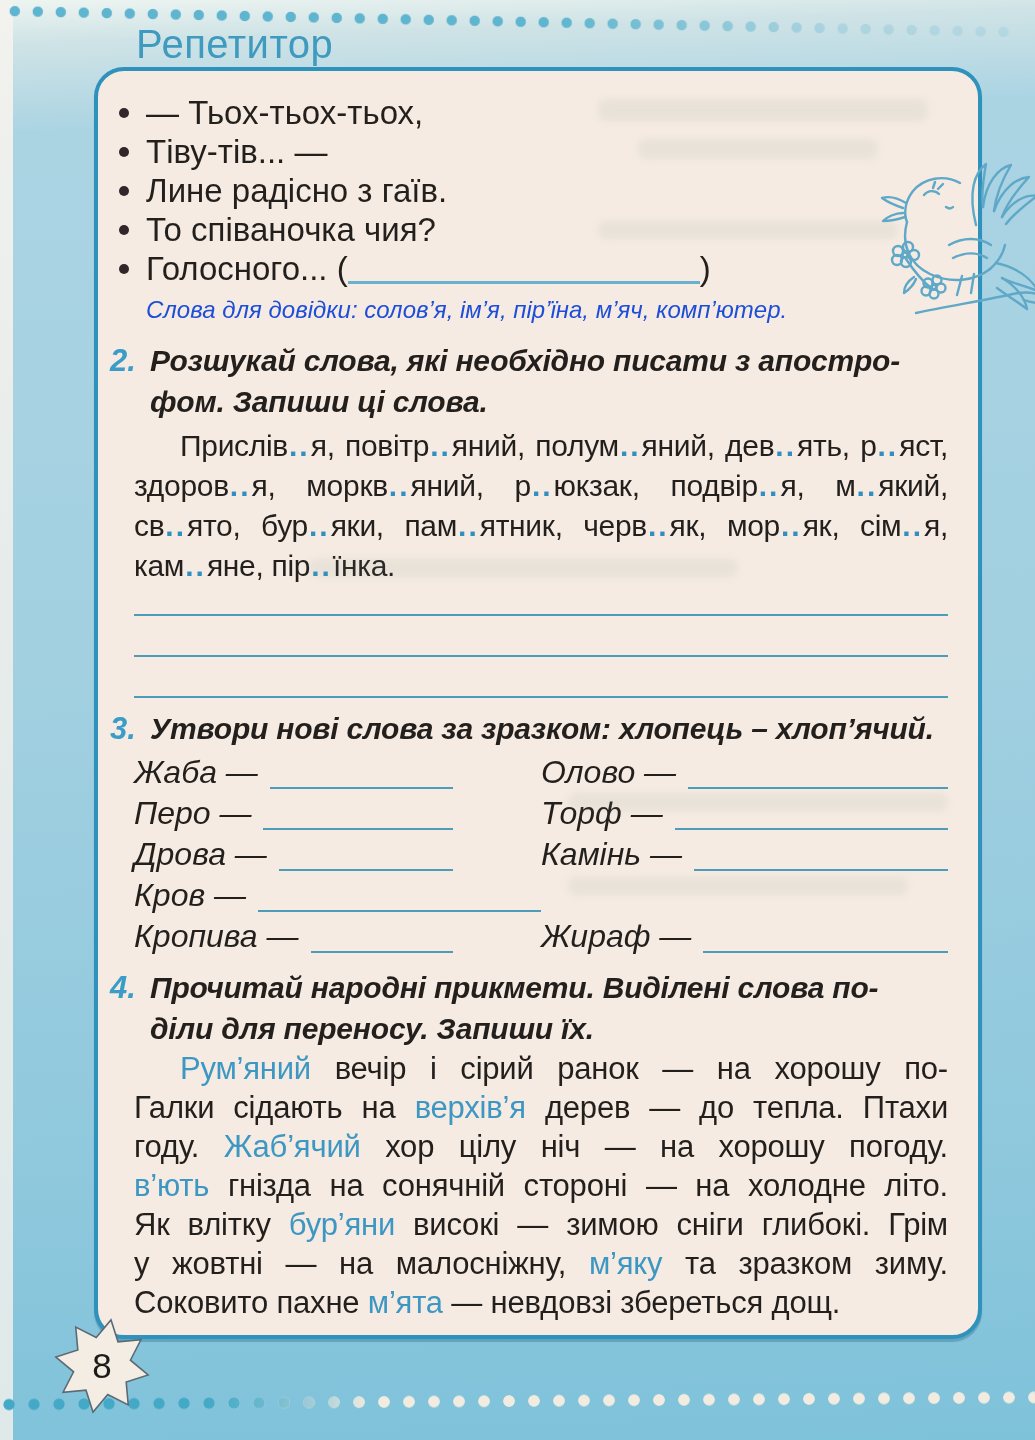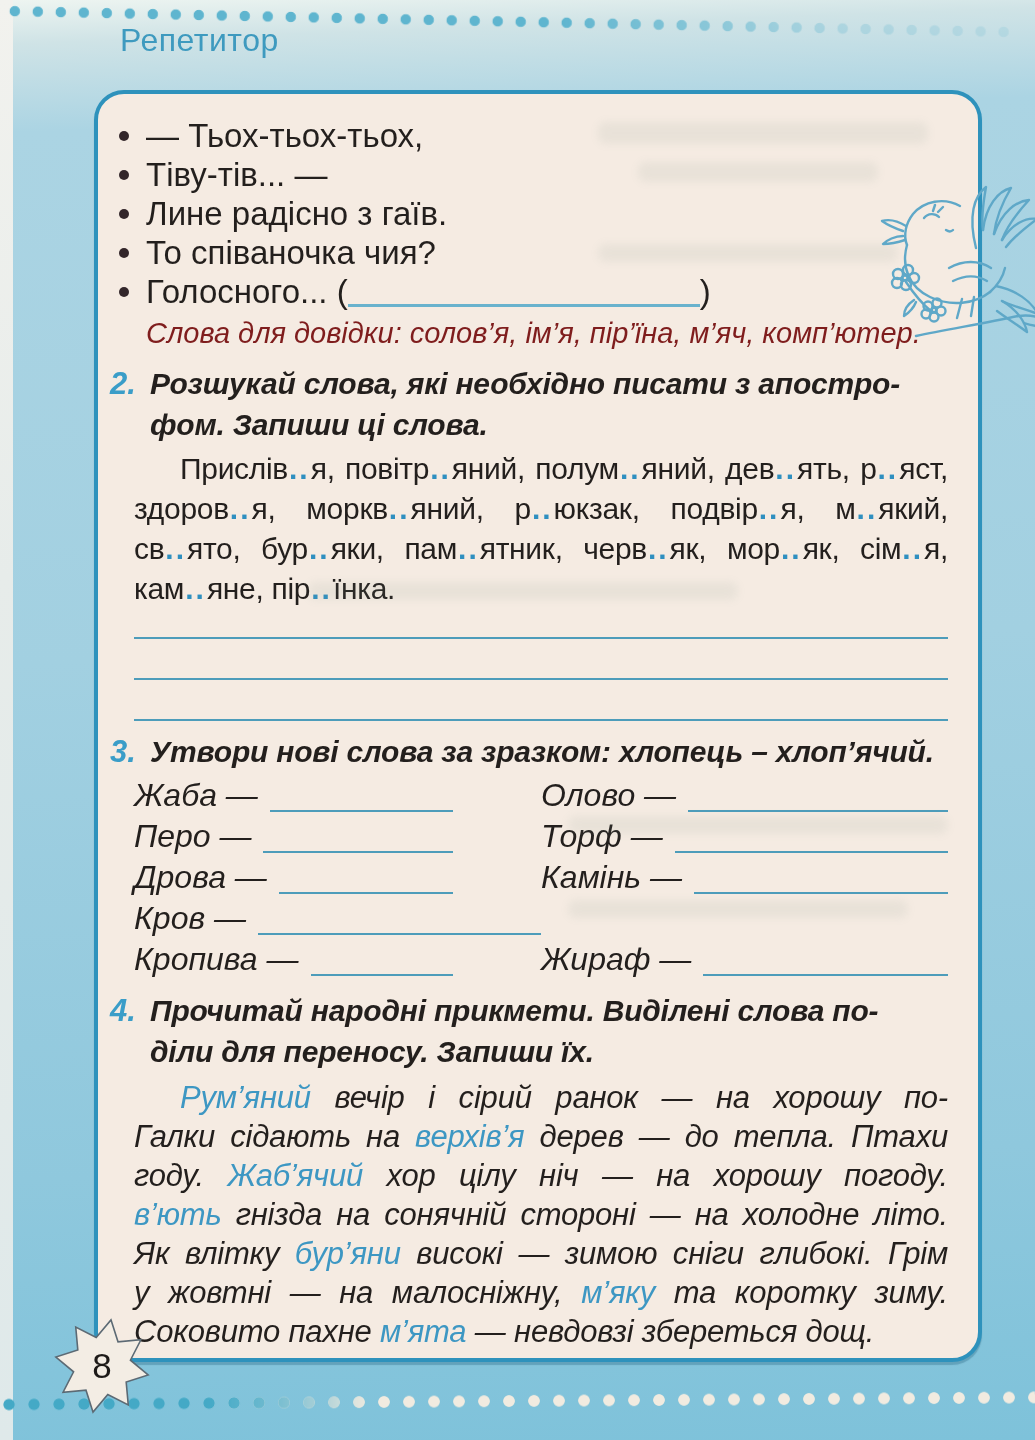--- a/index.html
+++ b/index.html
@@ -30,38 +30,38 @@
             mask-image:linear-gradient(90deg, rgba(0,0,0,0) 0%, rgba(0,0,0,0) 18%, #000 34%, #000 100%);
   }
   .dots-bottom-teal {
     left:0; top:1392px; width:1035px;
     background-image:radial-gradient(circle at 9px 9px, #44a9c6 5.2px, rgba(68,169,198,0) 6px);
     background-size:25px 18px; transform:rotate(-0.4deg);
     -webkit-mask-image:linear-gradient(90deg,#000 0%, #000 20%, rgba(0,0,0,0) 36%);
             mask-image:linear-gradient(90deg,#000 0%, #000 20%, rgba(0,0,0,0) 36%);
   }
 
-  .header-title { position:absolute; left:120px; top:22px; font-size:32px; letter-spacing:.5px; color:#3e9abf; }
+  .header-title { position:absolute; left:136px; top:22px; font-size:40px; letter-spacing:.5px; color:#3e9abf; }
 
   .sheet {
-    position:absolute; left:94px; top:90px; width:888px; height:1272px;
+    position:absolute; left:94px; top:67px; width:888px; height:1272px;
     background:#f5ebe2; border:4px solid #2e92bc; border-radius:30px;
     padding:12px 30px 0 36px;
     box-shadow:0 3px 1px rgba(36,100,130,.35);
   }
 
   
   .ghost { position:absolute; background:#7f9487; opacity:.10; filter:blur(4px); border-radius:8px; pointer-events:none; }
 
   
   .poem { list-style:none; margin:10px 0 0 -18px; }
   .poem li { position:relative; padding-left:30px; font-size:33px; line-height:39px; }
   .poem li::before { content:""; position:absolute; left:3px; top:15px; width:10px; height:10px; border-radius:50%; background:#33262a; }
   .answer-blank { display:inline-block; width:352px; height:32px; border-bottom:3px solid #69b2cd; margin-bottom:-4px; }
-  .hint { margin:2px 0 0 12px; font-style:italic; font-size:29px; line-height:40px; color:#7f1d1d; }
+  .hint { margin:2px 0 0 12px; font-style:italic; font-size:24px; line-height:40px; color:#1d4ed8; }
 
   
   .task { display:flex; margin:10px 0 0 -24px; }
   .task-num { flex:0 0 40px; font-weight:700; font-style:italic; font-size:31px; line-height:41px; color:#3a9dc8; }
   .task-text { flex:1; font-weight:700; font-style:italic; font-size:30px; line-height:41px; white-space:pre-line; letter-spacing:-.2px; }
 
   
   .words { margin-top:4px; }
   .word-line { font-size:30px; line-height:40px; letter-spacing:-.3px; text-align:justify; text-align-last:justify; }
   .word-line:first-child { text-indent:46px; }
@@ -75,21 +75,21 @@
   .write-line:nth-child(2), .write-line:nth-child(3) { height:41px; }
 
   
   .pairs { margin-top:3px; }
   .pair-row { display:flex; height:41px;font-style:italic; }
   .pair-cell { width:50%; display:flex; align-items:baseline; font-size:32px; line-height:41px; }
   .pair-cell.left { padding-right:88px; }
   .pair-fill { flex:1; border-bottom:2.5px solid #4d9cba; margin-left:12px; transform:translateY(6px); }
 
   
-  .para { margin-top:6px;font-style:italic; }
+  .para { margin-top:0; }
   .para-line { font-size:31px; line-height:39px; letter-spacing:-.2px; text-align:justify; text-align-last:justify; }
   .para-line:first-child { text-indent:46px; }
   .para-line:last-child { text-align-last:left; }
   .hl { color:#3d97c3; }
 
   
   .star-badge { position:absolute; left:52px; top:1316px; width:100px; height:100px; }
   .star-badge .num { position:absolute; left:0; top:0; width:100%; height:100%;
     display:flex; align-items:center; justify-content:center; font-size:35px; color:#1d1a18; }
 
@@ -245,21 +245,21 @@
       <div class="task-num">4.</div>
       <div class="task-text">Прочитай народні прикмети. Виділені слова по-
 діли для переносу. Запиши їх.</div>
     </div>
     <div class="para">
       <div class="para-line"><span class="hl">Рум’яний</span><span> вечір і сірий ранок — на хорошу по-</span></div>
       <div class="para-line"><span>Галки сідають на </span><span class="hl">верхів’я</span><span> дерев — до тепла. Птахи</span></div>
       <div class="para-line"><span>году. </span><span class="hl">Жаб’ячий</span><span> хор цілу ніч — на хорошу погоду.</span></div>
       <div class="para-line"><span class="hl">в’ють</span><span> гнізда на сонячній стороні — на холодне літо.</span></div>
       <div class="para-line"><span>Як влітку </span><span class="hl">бур’яни</span><span> високі — зимою сніги глибокі. Грім</span></div>
-      <div class="para-line"><span>у жовтні — на малосніжну, </span><span class="hl">м’яку</span><span> та коротку зиму.</span></div>
+      <div class="para-line"><span>у жовтні — на малосніжну, </span><span class="hl">м’яку</span><span> та зразком зиму.</span></div>
       <div class="para-line"><span>Соковито пахне </span><span class="hl">м’ята</span><span> — невдовзі збереться дощ.</span></div>
     </div>
   </div>
 
   <div class="star-badge">
     <svg viewBox="0 0 100 100" width="100" height="100">
       <polygon points="50,3 61.1,23.2 83.2,16.8 76.8,38.9 97,50 76.8,61.1 83.2,83.2 61.1,76.8 50,97 38.9,76.8 16.8,83.2 23.2,61.1 3,50 23.2,38.9 16.8,16.8 38.9,23.2" fill="#f3ede4" stroke="#5c6a74" stroke-width="1.6" transform="rotate(11 50 50)"></polygon>
     </svg>
     <div class="num">8</div>
   </div>

